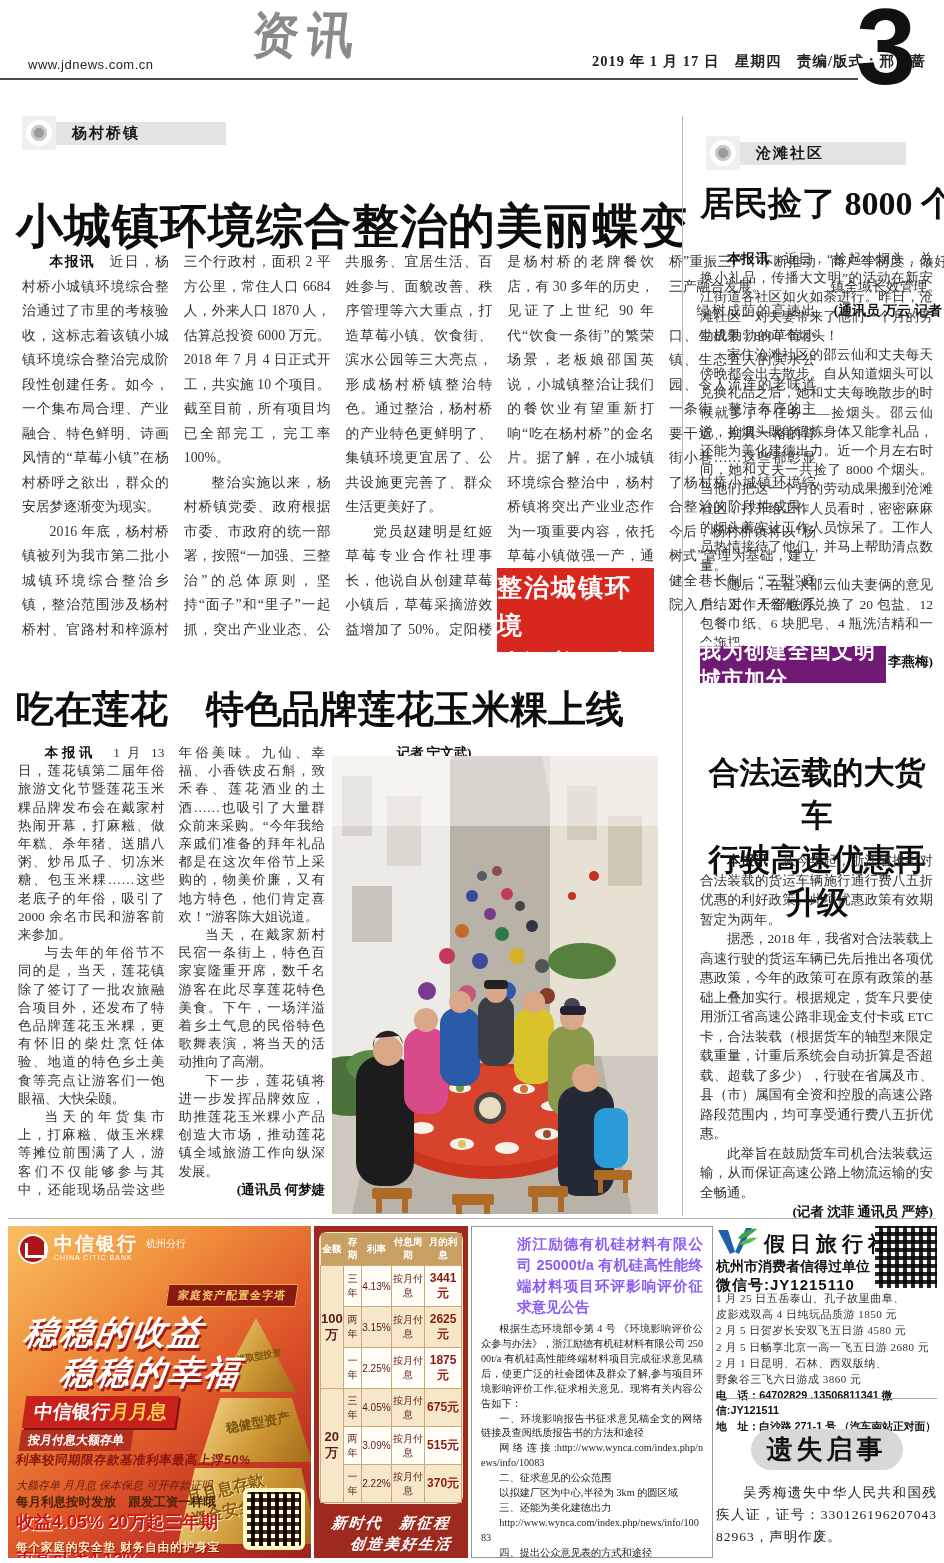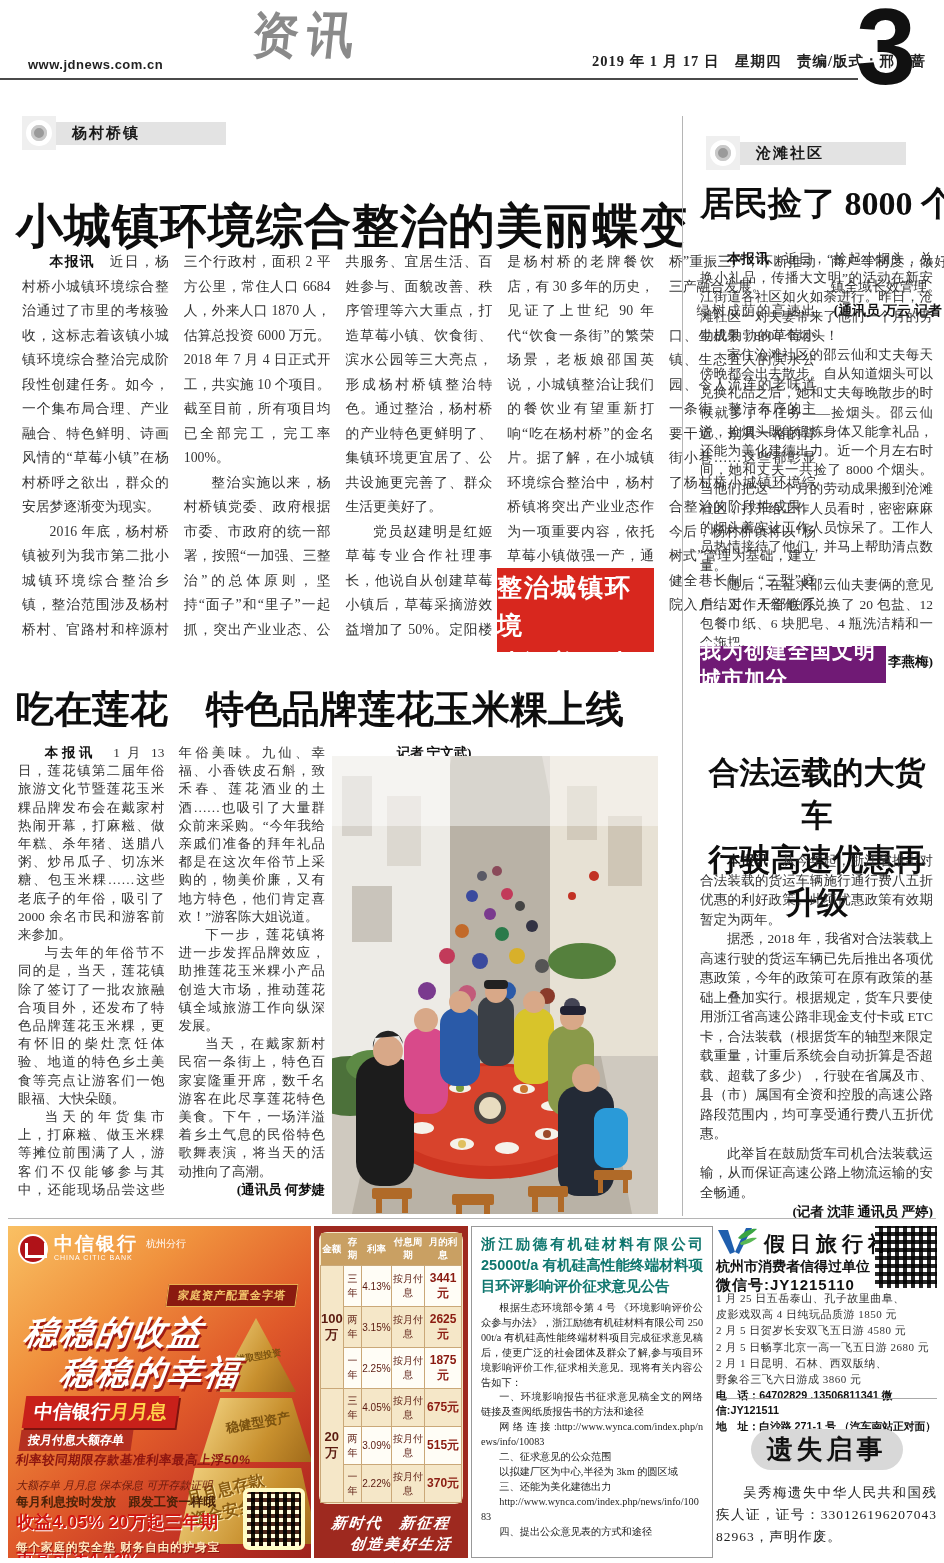--- a/index.html
+++ b/index.html
@@ -3,21 +3,21 @@
 <meta charset="utf-8">
 <style>
   * { margin:0; padding:0; box-sizing:border-box; }
   html,body { background:#fff; }
   body { width:944px; height:1563px; position:relative; overflow:hidden;
          font-family:"Liberation Serif","DejaVu Serif",serif; color:#222; }
   .abs { position:absolute; }
   .sans { font-family:"Liberation Sans","DejaVu Sans",sans-serif; }
 
   
-  .site-url { left:28px; top:57px; font-size:13px; font-weight:bold; letter-spacing:.5px; }
+  .site-url { left:28px; top:57px; font-size:13px; font-weight:normal; letter-spacing:.5px; }
   .masthead { left:252px; top:4px; font-size:47px; font-weight:900; color:#8a8a8a;
               letter-spacing:8px; transform:skewX(-6deg) scaleY(1.05); }
   .header-rule { left:0; top:78px; width:858px; height:2px; background:#4a4a4a; }
   .dateline { left:592px; top:52px; font-size:14.5px; font-weight:bold; letter-spacing:1px; }
   .page-num { left:856px; top:-12px; font-size:108px; font-weight:800; line-height:1.1; color:#111; }
 
   
   .tag { display:flex; align-items:center; }
   .tag-circle-box { width:34px; height:34px; background:#efefef; display:flex; align-items:center; justify-content:center; }
   .tag-circle { width:26px; height:26px; border-radius:50%; background:#9a9a9a; border:5px solid #ffffff;
@@ -117,21 +117,21 @@
   .rate-slogan { text-align:center; font-style:italic; font-weight:900; font-size:15px; letter-spacing:2px;
                  margin-top:10px; transform:skewX(-6deg); }
   .rate-slogan2 { text-align:center; font-style:italic; font-weight:900; font-size:15px; letter-spacing:2px;
                   transform:skewX(-6deg); margin-top:2px; padding-left:20px; }
   .hotline-label { text-align:center; font-size:8.5px; color:#f0d0a0; margin-top:8px; letter-spacing:1px; }
 
   
   .ad-announce { left:471px; top:1226px; width:242px; height:332px; border:1px solid #999;
                  padding:7px 9px 5px; background:#fff; }
   .ann-title { font-family:"Liberation Sans","DejaVu Sans",sans-serif; font-size:14.5px; font-weight:900;
-               line-height:1.45; text-align:justify; color:#0f766e; margin-bottom:4px; }
+               line-height:1.45; text-align:justify; color:#8b5cf6; margin-bottom:4px;margin-left:36px; }
   .ann-line { font-size:10.2px; line-height:14.9px; color:#222; text-align:justify; text-indent:1.8em;
               word-break:break-all; }
 
   
   .ad-travel { left:716px; top:1226px; width:221px; height:170px; background:#fff; position:absolute; }
   .travel-head { position:relative; height:64px; }
   .travel-name { position:absolute; left:48px; top:4px; font-size:21px; font-weight:bold; letter-spacing:5px; color:#111; }
   .travel-cert { position:absolute; left:0; top:32px; font-size:14px; font-weight:bold; color:#111; }
   .travel-wechat { position:absolute; left:0; top:50px; font-size:15px; font-weight:900; letter-spacing:1px; color:#111; }
   .qr-travel { position:absolute; right:0; top:0; width:62px; height:62px; }
@@ -191,22 +191,22 @@
 </div>
 
 <div class="abs redbanner sans">我为创建全国文明城市加分</div>
 
 <div class="abs hl-3 sans">吃在莲花　特色品牌莲花玉米粿上线</div>
 
 <div class="abs body-3 bodytext">
   <p class="para"><b class="lead">本报讯</b><span>　1 月 13 日，莲花镇第二届年俗旅游文化节暨莲花玉米粿品牌发布会在戴家村热闹开幕，打麻糍、做年糕、杀年猪、送腊八粥、炒吊瓜子、切冻米糖、包玉米粿……这些老底子的年俗，吸引了 2000 余名市民和游客前来参加。</span></p>
   <p class="para">与去年的年俗节不同的是，当天，莲花镇除了签订了一批农旅融合项目外，还发布了特色品牌莲花玉米粿，更有怀旧的柴灶烹饪体验、地道的特色乡土美食等亮点让游客们一饱眼福、大快朵颐。</p>
   <p class="para">当天的年货集市上，打麻糍、做玉米粿等摊位前围满了人，游客们不仅能够参与其中，还能现场品尝这些年俗美味。九仙、幸福、小香铁皮石斛，致禾春、莲花酒业的土酒……也吸引了大量群众前来采购。“今年我给亲戚们准备的拜年礼品都是在这次年俗节上采购的，物美价廉，又有地方特色，他们肯定喜欢！”游客陈大姐说道。</p>
+  <p class="para">当天，在戴家新村民宿一条街上，特色百家宴隆重开席，数千名游客在此尽享莲花特色美食。下午，一场洋溢着乡土气息的民俗特色歌舞表演，将当天的活动推向了高潮。</p>
   <p class="para">下一步，莲花镇将进一步发挥品牌效应，助推莲花玉米粿小产品创造大市场，推动莲花镇全域旅游工作向纵深发展。</p>
-  <p class="para">当天，在戴家新村民宿一条街上，特色百家宴隆重开席，数千名游客在此尽享莲花特色美食。下午，一场洋溢着乡土气息的民俗特色歌舞表演，将当天的活动推向了高潮。</p>
   <p class="byline">(通讯员 何梦婕</p>
   <p class="byline" style="padding-right:14px;">记者 宁文武)</p>
 </div>
 
 <svg class="abs photo" viewBox="0 0 326 458">
   <rect width="326" height="458" fill="#cfc9bf"></rect>
   <polygon points="120,0 210,0 300,458 20,458" fill="#b9b2a6"></polygon>
   <rect x="0" y="0" width="118" height="320" fill="#edebe6"></rect>
   <rect x="10" y="20" width="30" height="60" fill="#d6d2cb"></rect>
   <rect x="55" y="40" width="34" height="70" fill="#dcd8d0"></rect>

